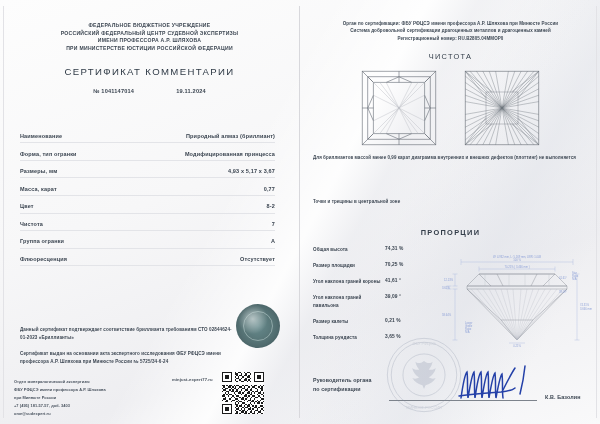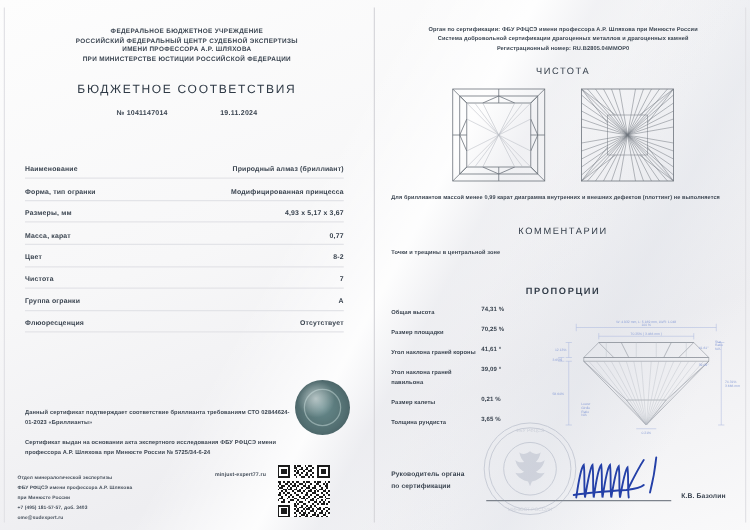--- a/index.html
+++ b/index.html
@@ -152,21 +152,21 @@
 
   <div class="panel left">
 
     <div class="org-block">
       <div class="org-line">ФЕДЕРАЛЬНОЕ БЮДЖЕТНОЕ УЧРЕЖДЕНИЕ</div>
       <div class="org-line">РОССИЙСКИЙ ФЕДЕРАЛЬНЫЙ ЦЕНТР СУДЕБНОЙ ЭКСПЕРТИЗЫ</div>
       <div class="org-line">ИМЕНИ ПРОФЕССОРА А.Р. ШЛЯХОВА</div>
       <div class="org-line">ПРИ МИНИСТЕРСТВЕ ЮСТИЦИИ РОССИЙСКОЙ ФЕДЕРАЦИИ</div>
     </div>
 
-    <div class="cert-title">БЮДЖЕТНОЕ СООТВЕТСТВИЯ</div>
+    <div class="cert-title">СЕРТИФИКАТ КОММЕНТАРИИ</div>
 
     <div class="cert-meta">
       <span>№ 1041147014</span>
       <span>19.11.2024</span>
     </div>
 
     <div class="spec-table">
       <div class="spec-row">
         <span class="spec-label">Наименование</span>
         <span class="spec-value">Природный алмаз (бриллиант)</span>
@@ -473,21 +473,20 @@
           <path d="M96 58 L50 50 M96 66 L50 50 M96 74 L50 50 M96 82 L50 50 M96 90 L50 50"></path>
           <path d="M30 30 L70 30 M30 70 L70 70 M30 30 L30 70 M70 30 L70 70"></path>
         </g>
       </svg>
     </div>
 
     <div class="gem-note">
       <p>Для бриллиантов массой менее 0,99 карат диаграмма внутренних и внешних дефектов (плоттинг) не выполняется</p>
     </div>
 
-    <div class="sec-title" id="t-comments">КОММЕНТАРИИ</div>
     <div class="comment-text">Точки и трещины в центральной зоне</div>
 
     <div class="sec-title" id="t-props">ПРОПОРЦИИ</div>
 
     <div class="prop-table">
       <div class="prop-row">
         <span class="prop-label">Общая высота</span>
         <span class="prop-value">74,31 %</span>
       </div>
       <div class="prop-row">

